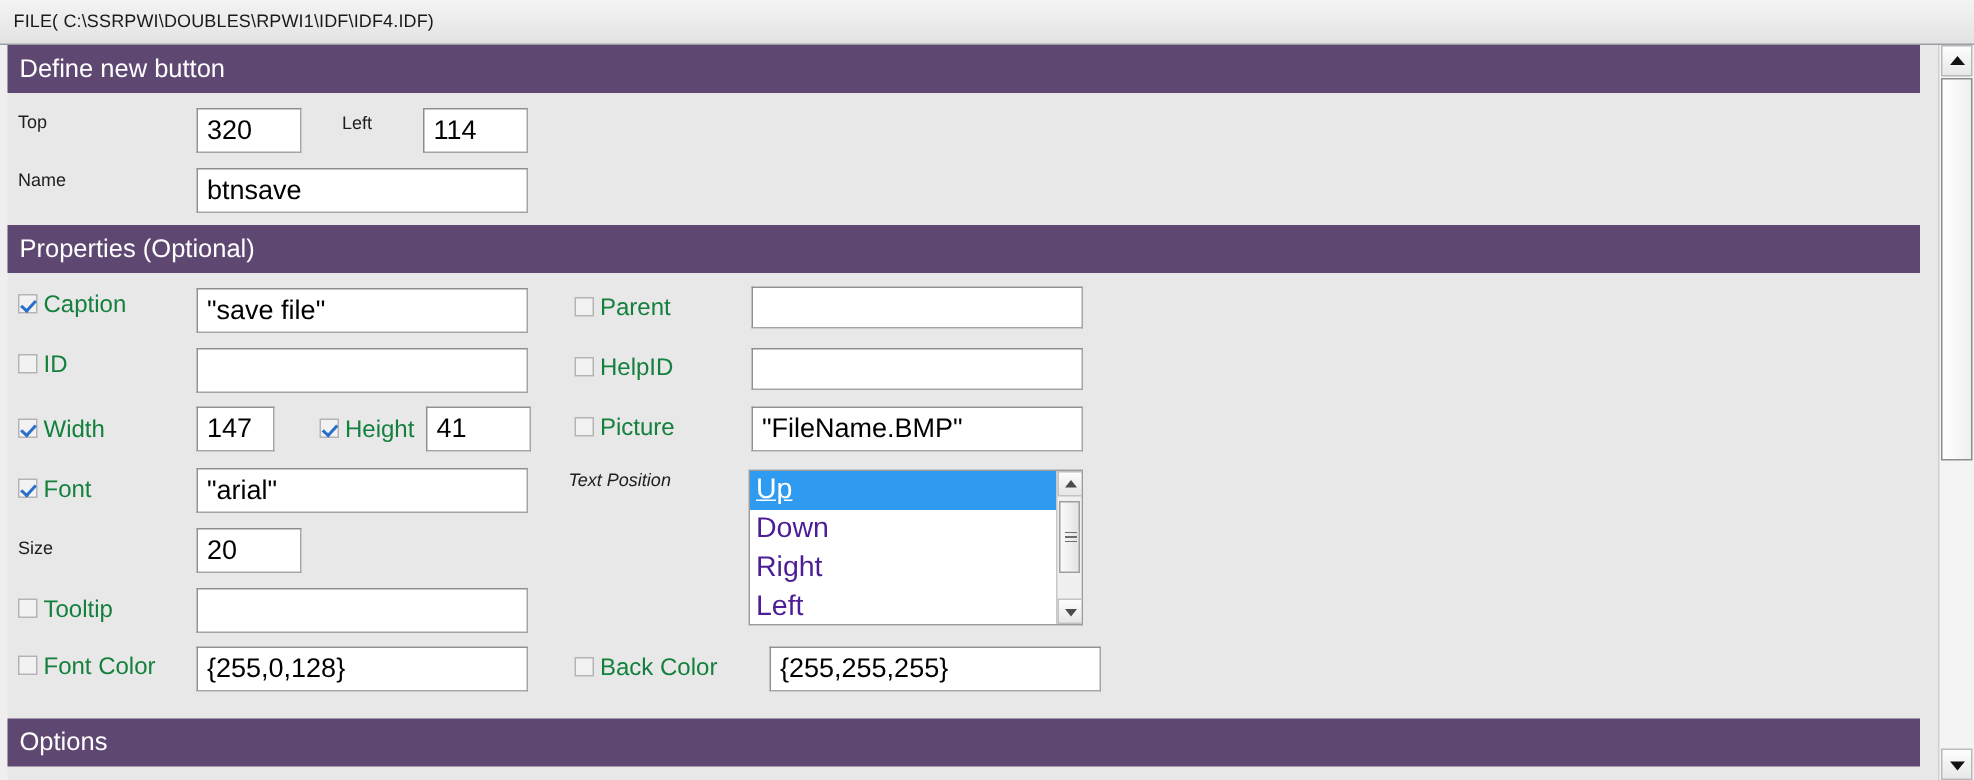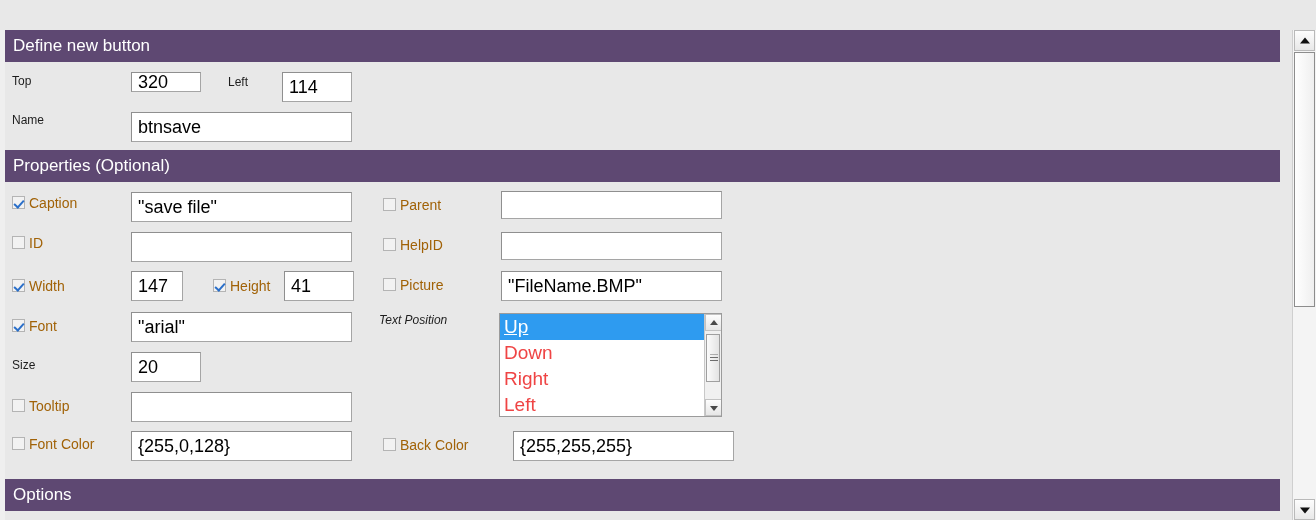--- a/index.html
+++ b/index.html
@@ -104,39 +104,39 @@
     content: "";
     position: absolute;
     left: 3px; top: 1px;
     width: 4px; height: 8px;
     border: solid #2a6fc9;
     border-width: 0 2px 2px 0;
     transform: rotate(42deg);
   }
   .cbrow .cl {
     position: absolute;
-    font-size: 14px;
-    color: #a16207;
+    font-size: 16px;
+    color: #15803d;
     white-space: nowrap;
   }
 
   
   .listbox {
     position: absolute;
     background: #ffffff;
     border: 1px solid #9b9b9b;
     overflow: hidden;
   }
   .lb-items { position: absolute; left: 0; top: 0; right: 17px; }
   .lb-item {
     height: 26px;
     line-height: 26px;
     padding-left: 4px;
     font-size: 19px;
-    color: #ef4444;
+    color: #4c1d95;
     white-space: nowrap;
     overflow: hidden;
   }
   .lb-item.sel { background: #2e9bf0; color: #ffffff; text-decoration: underline; }
 
   .lb-sb {
     position: absolute;
     right: 0; top: 0;
     width: 17px; height: 100%;
     background: #f0f0f0;
@@ -205,30 +205,33 @@
     width: 21px; height: 255px;
     background: linear-gradient(to right, #ffffff, #efefef);
     border: 1px solid #8d8d8d;
   }
 </style>
 </head>
 <body>
 
 <div id="app">
 
+  <div class="filebar">
+    <div class="label">FILE( C:\SSRPWI\DOUBLES\RPWI1\IDF\IDF4.IDF)</div>
+  </div>
 
   <div class="content">
     <div class="leftgutter"></div>
 
     <div class="sechdr" id="hdr-define">
       <div class="t">Define new button</div>
     </div>
 
     <div class="lbl" style="left:12px; top:44px;">Top</div>
-    <div class="tb" style="left:131px; top:42px; width:70px; height:20px;padding-left:20px;">
+    <div class="tb" style="left:131px; top:42px; width:70px; height:30px;padding-left:20px;">
       <div class="v">320</div>
     </div>
 
     <div class="lbl" style="left:228px; top:45px;">Left</div>
     <div class="tb" style="left:282px; top:42px; width:70px; height:30px;">
       <div class="v">114</div>
     </div>
 
     <div class="lbl" style="left:12px; top:83px;">Name</div>
     <div class="tb" style="left:131px; top:82px; width:221px; height:30px;">

